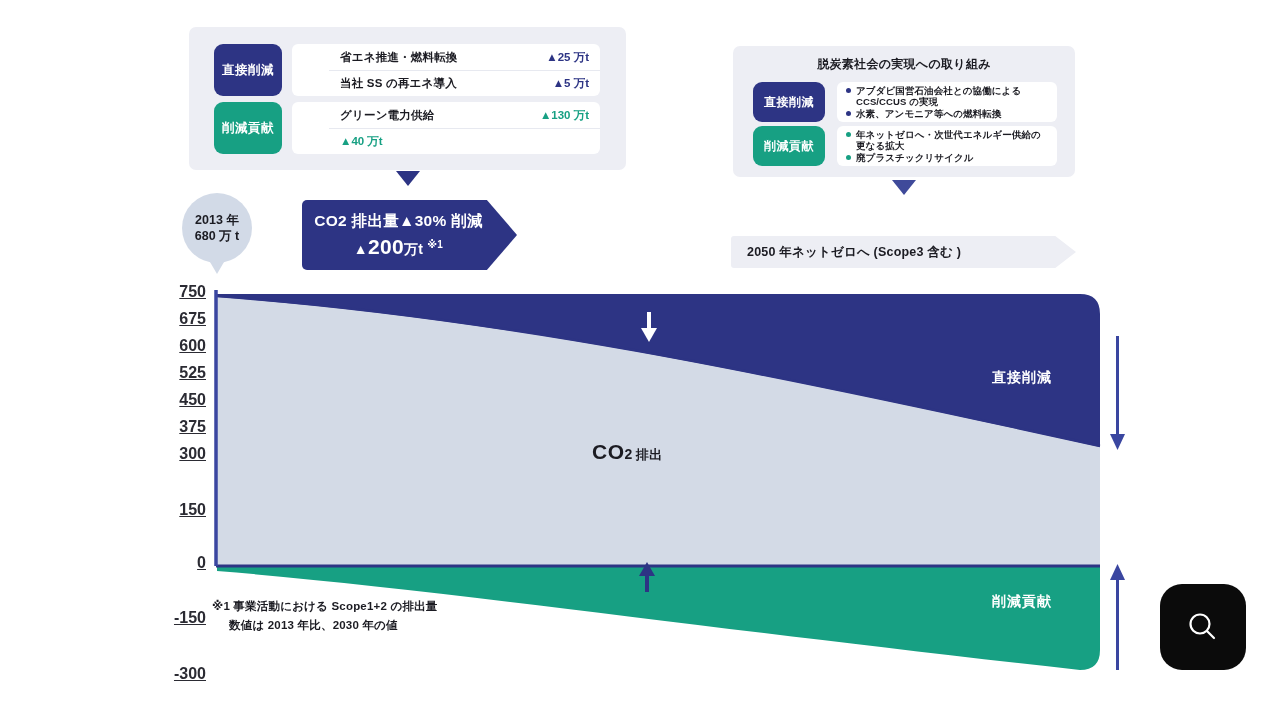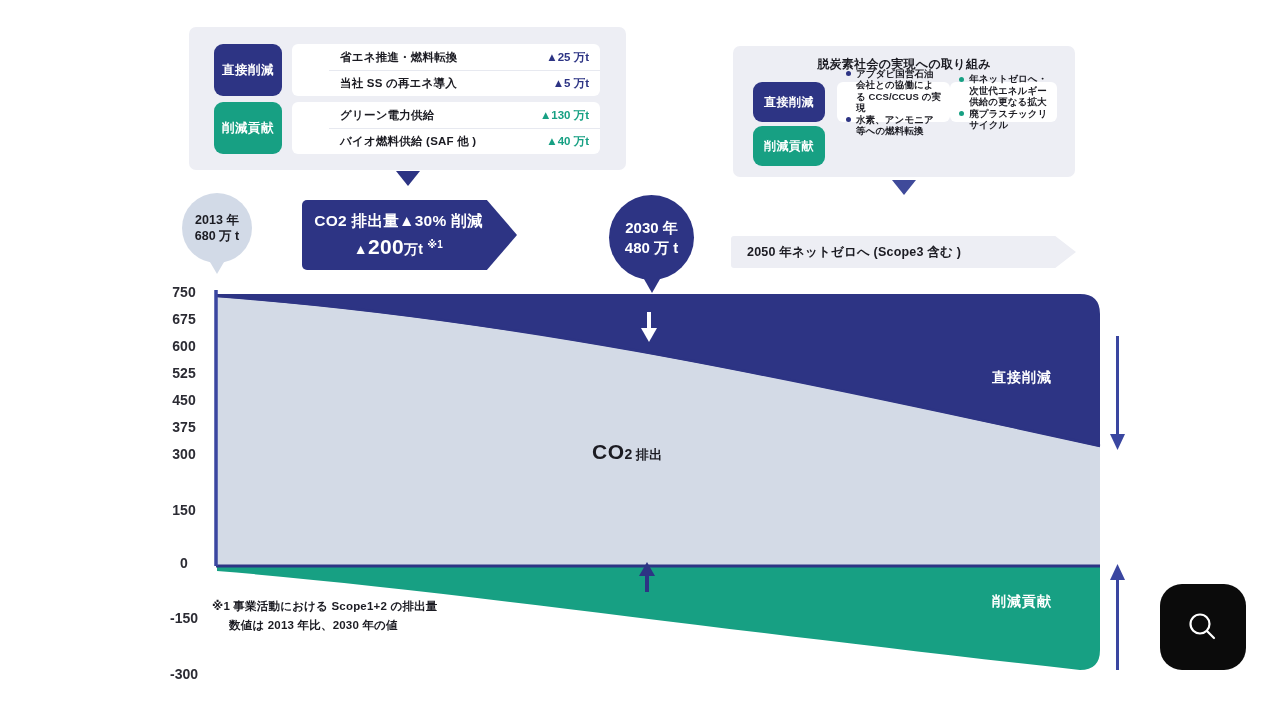--- a/index.html
+++ b/index.html
@@ -80,21 +80,21 @@
   }
   #initiatives-panel .tags {
     position: absolute; left: 20px; top: 36px;
     width: 72px; height: 84px;
     display: flex; flex-direction: column; justify-content: space-between;
   }
   #initiatives-panel .tags .pill { height: 40px; font-size: 12px; }
   #initiatives-panel .cards {
     position: absolute; left: 104px; top: 36px;
     width: 220px; height: 84px;
-    display: flex; flex-direction: row; justify-content: space-between;
+    display: flex; flex-direction: column; justify-content: space-between;
   }
   .i-card {
     background: #fff; border-radius: 6px; height: 40px;
     padding: 5px 8px 5px 8px;
     display: flex; flex-direction: column; justify-content: center;
   }
   .i-item {
     position: relative; padding-left: 11px;
     font-size: 9.5px; line-height: 11.5px; font-weight: 700;
     color: #1b1b22; letter-spacing: .1px;
@@ -172,23 +172,24 @@
     color: #fff; padding-right: 22px;
   }
   #target-line1 { font-size: 15.5px; font-weight: 700; letter-spacing: .3px; }
   #target-line2 { font-size: 14px; font-weight: 700; margin-top: 3px; letter-spacing: .3px; }
   #target-line2 .big { font-size: 21px; }
   #target-line2 .note { font-size: 10px; vertical-align: super; }
 
   
   #chart { position: absolute; left: 0; top: 0; width: 1280px; height: 706px; }
   .ytick {
-    position: absolute; right: 0; width: 44px; text-align: center;
-    font-size: 14px; font-weight: 700; color: #2b2b33;
+    position: absolute; right: 0; width: 44px; text-align: right;
+    font-size: 16px; font-weight: 700; color: #2b2b33;
     transform: translateY(-50%);
+    text-decoration: underline;
   }
   #yaxis-labels { position: absolute; left: 162px; top: 0; width: 44px; height: 706px; }
 
   #chart-note {
     position: absolute; left: 212px; top: 597px;
     font-size: 11.5px; line-height: 19px; font-weight: 700;
     color: #1b1b22; letter-spacing: .2px;
   }
   #chart-note .indent { padding-left: 17px; display: block; }
 
@@ -299,21 +300,20 @@
           <span class="m-label">当社 SS の再エネ導入</span>
           <span class="m-val navy">▲5 万t</span>
         </div>
       </div>
       <div class="m-group">
         <div class="m-row">
           <span class="m-label">グリーン電力供給</span>
           <span class="m-val green">▲130 万t</span>
         </div>
         <div class="m-row">
-          <span class="m-label">バイオ燃料供給 (SAF 他 )</span>
           <span class="m-val green">▲40 万t</span>
         </div>
       </div>
     </div>
   </div>
   <div id="measures-caret"></div>
 
   <div id="initiatives-panel">
     <div id="initiatives-title">脱炭素社会の実現への取り組み</div>
     <div class="tags">
@@ -344,25 +344,20 @@
   </div>
 
   <div id="target-banner">
     <div id="target-line1">CO2 排出量▲30% 削減</div>
     <div id="target-line2">
       <span>▲</span><span class="big">200</span><span>万t</span>
       <span class="note">※1</span>
     </div>
   </div>
 
-  <div class="bubble" id="bubble-2030">
-    <span>2030 年</span>
-    <span>480 万 t</span>
-    <span class="tail"></span>
-  </div>
 
   <div id="search-fab">
     <svg width="40" height="40" viewBox="0 0 40 40">
       <circle cx="17" cy="17" r="9.5" fill="none" stroke="#ffffff" stroke-width="2.2"></circle>
       <line x1="24" y1="24" x2="31" y2="31" stroke="#ffffff" stroke-width="2.2" stroke-linecap="round"></line>
     </svg>
   </div>
 
 </div>
 

